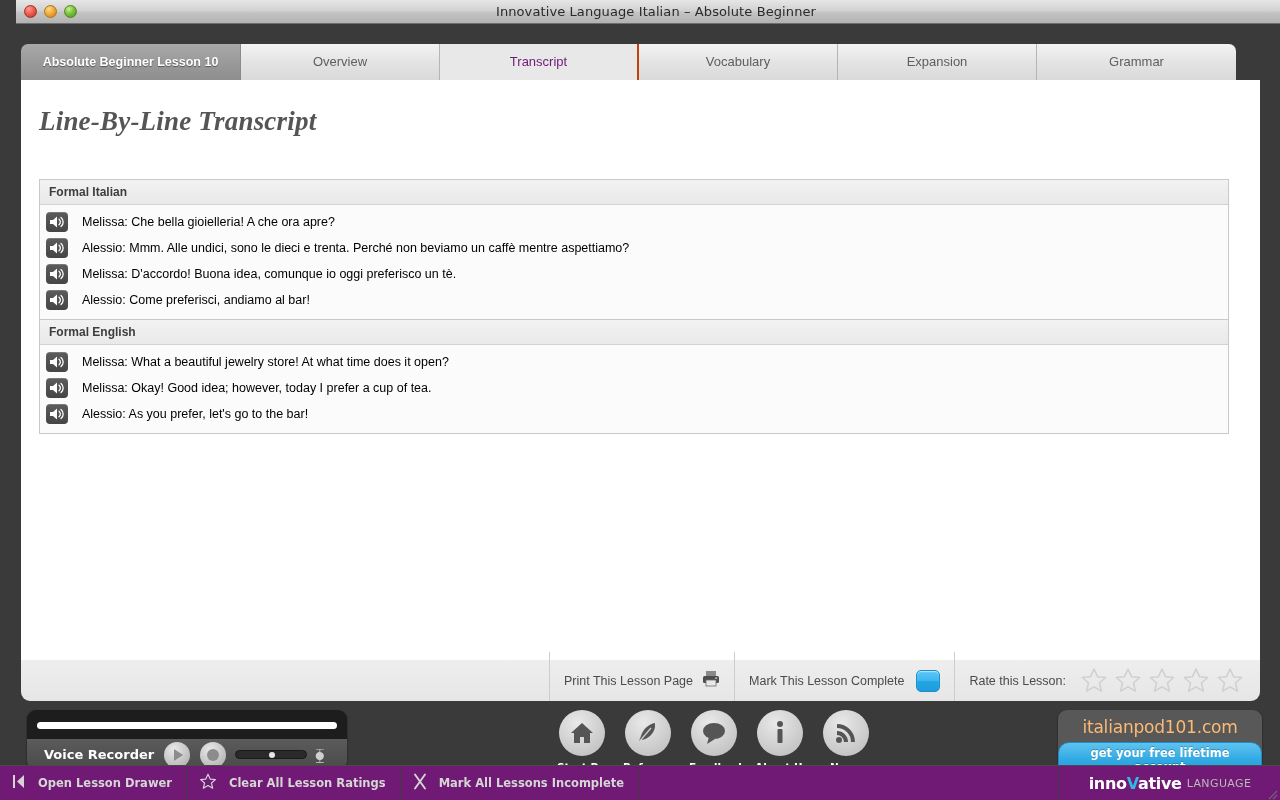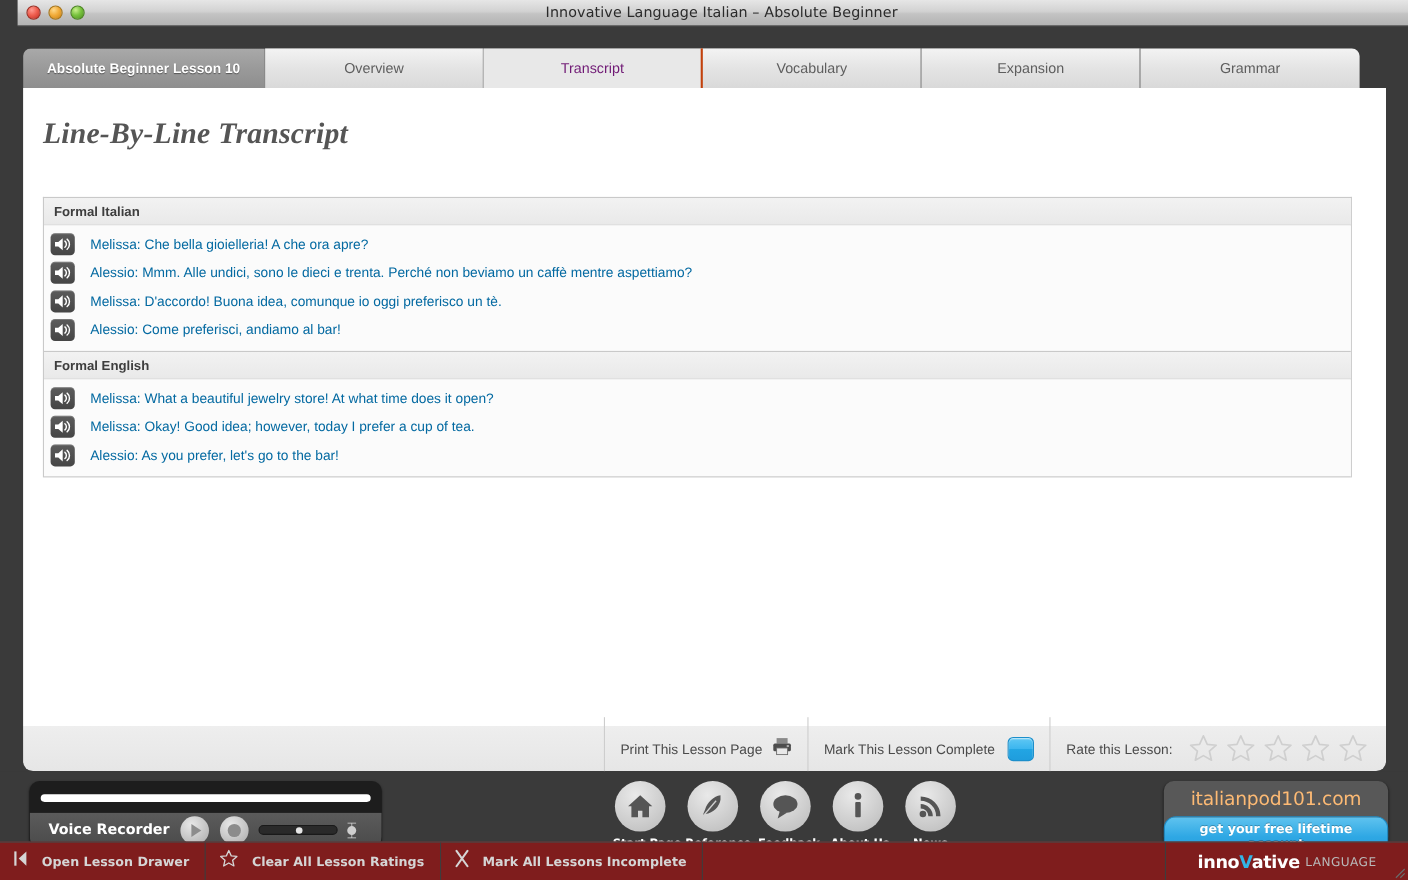--- a/index.html
+++ b/index.html
@@ -126,21 +126,21 @@
     flex: 0 0 auto;
     border-radius: 4px;
     background: linear-gradient(180deg, #5c5c5c 0%, #454545 100%);
     position: relative;
     margin-right: 14px;
     box-shadow: inset 0 1px 0 rgba(255,255,255,.18);
   }
   .spk svg { position: absolute; left: 3px; top: 3px; }
   .line-text {
     font-size: 12.5px;
-    color: #0369a1;
+    color: #000000;
     white-space: nowrap;
     font-family: "Liberation Sans", sans-serif;
   }
 
   
   .actionbar {
     position: absolute; left: 21px; top: 636px;
     width: 1239px; height: 41px;
     background: linear-gradient(180deg, #eeeeee 0%, #e6e6e6 100%);
     border-bottom-left-radius: 9px;
@@ -267,21 +267,21 @@
     color: #ffffff; font-size: 11.5px; font-weight: bold;
     font-family: "DejaVu Sans", sans-serif;
     text-shadow: 0 -1px 0 rgba(0,0,0,.25);
     border: 1px solid #1f8cc6;
   }
 
   
   .statusbar {
     position: absolute; left: 0; top: 765px;
     width: 1280px; height: 35px;
-    background: #7f1d1d;
+    background: #701a75;
     border-top: 1px solid #4a4a4a;
     display: flex; align-items: center;
     box-sizing: border-box;
   }
   .status-item {
     height: 35px; display: flex; align-items: center;
     padding: 0 14px 0 12px;
     border-right: 1px solid #3d3d3d;
     box-sizing: border-box;
   }

